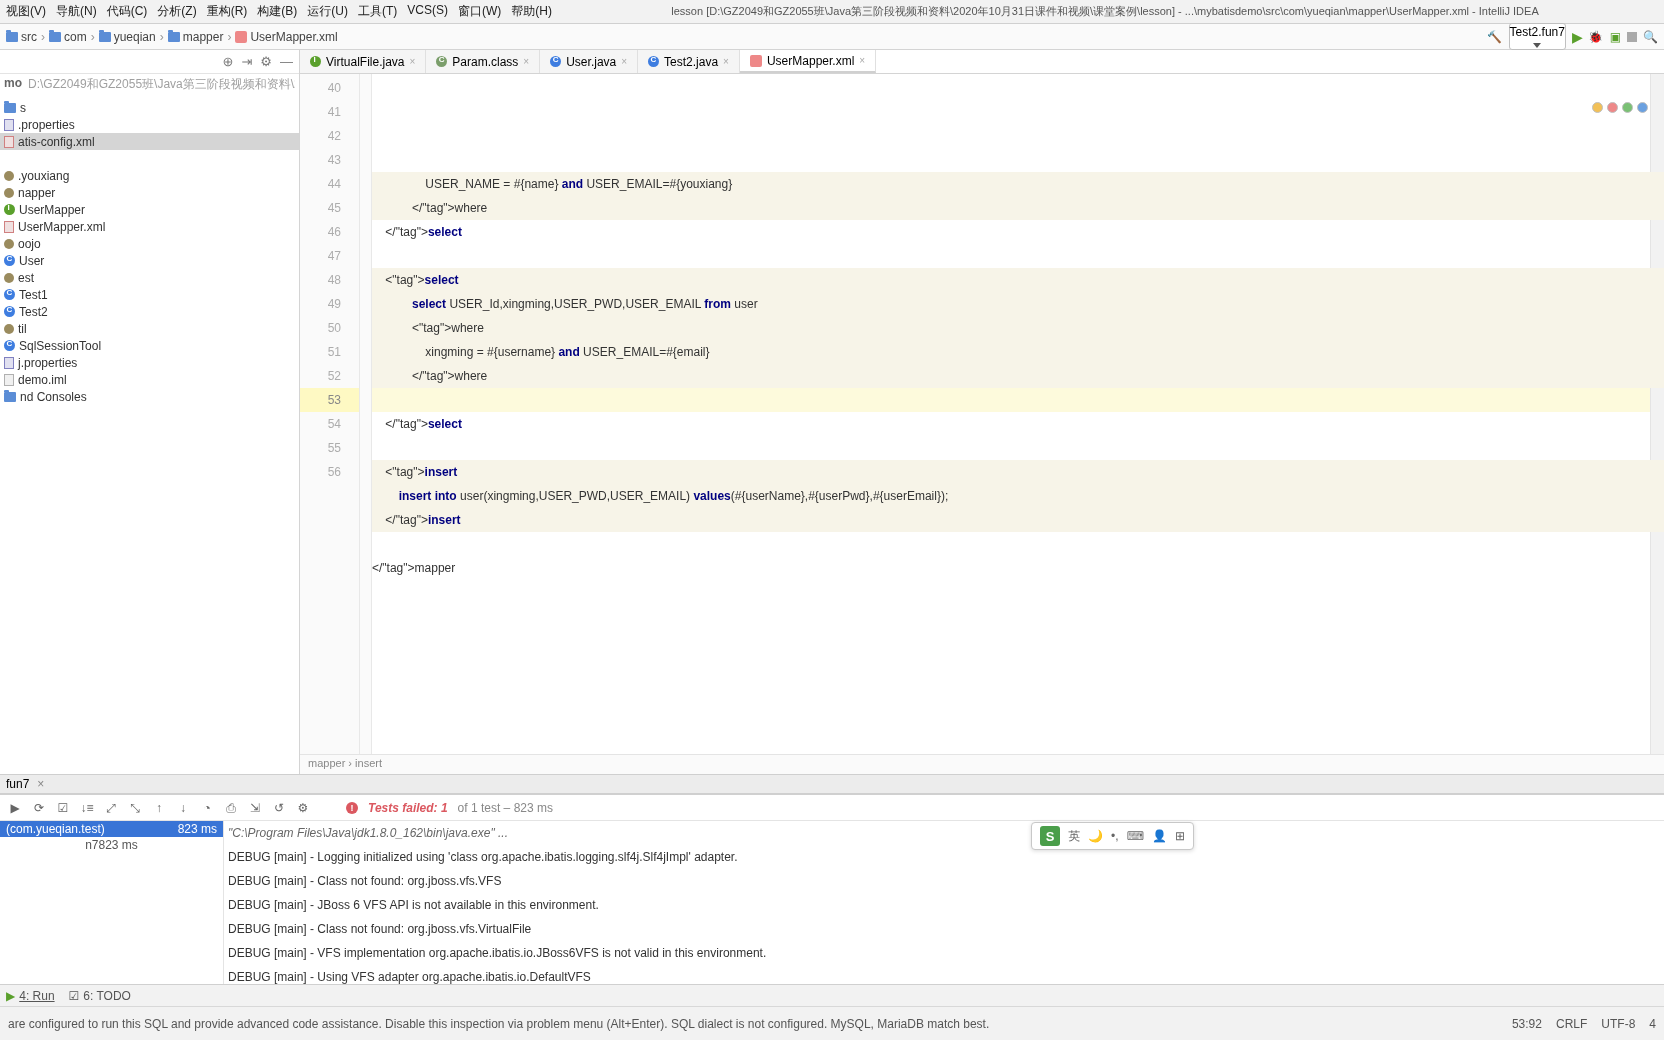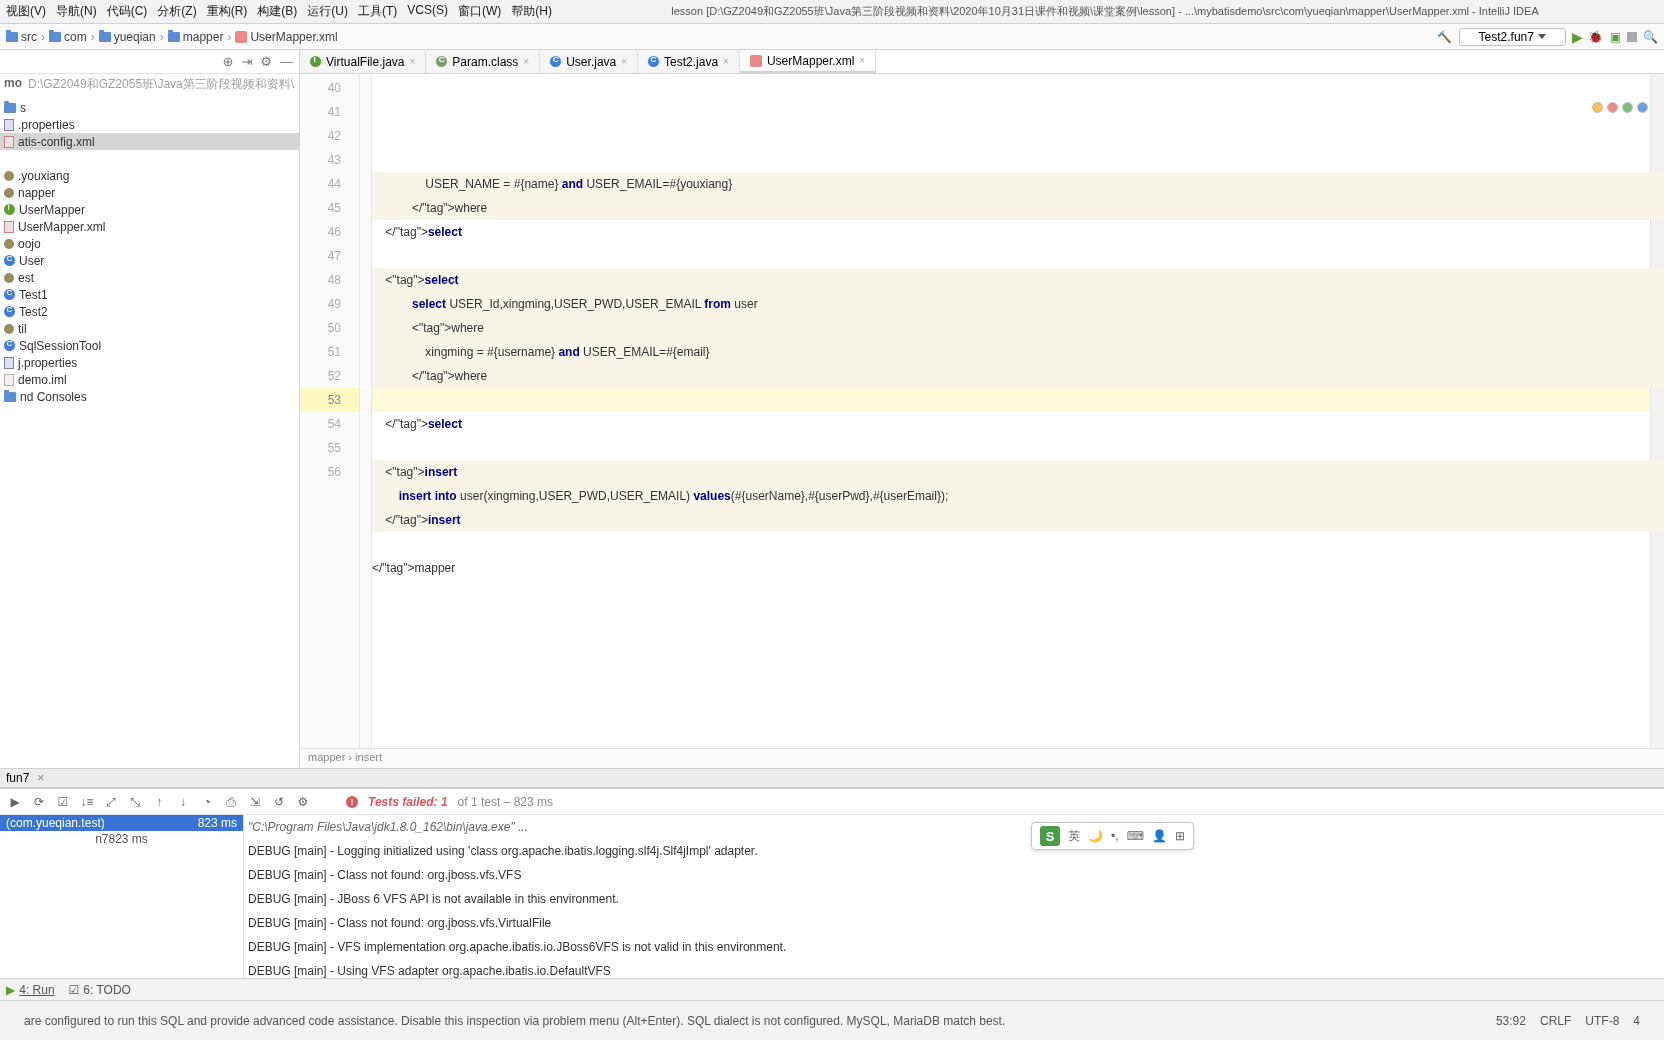--- a/index.html
+++ b/index.html
@@ -13,21 +13,21 @@
 
 
 .crumbbar { height: 26px; background: #fafafa; border-bottom: 1px solid #d4d4d4; display: flex; align-items: center; padding: 0 6px; justify-content: space-between; }
 .crumbs { display: flex; align-items: center; gap: 4px; color: #444; }
 .crumbs .folder { display: flex; align-items: center; gap: 3px; }
 .crumbs .sep { color: #999; }
 .ico-folder { width: 12px; height: 10px; background: #5b8dd6; border-radius: 1px; display: inline-block; position: relative; }
 .ico-folder::before { content: ""; position: absolute; top: -2px; left: 0; width: 5px; height: 2px; background: #5b8dd6; border-radius: 1px 1px 0 0; }
 .ico-xml { width: 12px; height: 12px; background: #e88; border-radius: 2px; display: inline-block; }
 .right-toolbar { display: flex; align-items: center; gap: 6px; }
-.run-config { background: #fff; border: 1px solid #c0c0c0; border-radius: 3px; padding: 1px 19px; display: flex; align-items: center; gap: 4px; }
+.run-config { background: #fff; border: 1px solid #c0c0c0; border-radius: 3px; padding: 1px 0; display: flex; align-items: center; gap: 4px; flex-direction: column; }
 .tri-down { width: 0; height: 0; border-left: 4px solid transparent; border-right: 4px solid transparent; border-top: 5px solid #555; display: inline-block; }
 .run-icon { color: #5aa02c; font-size: 14px; }
 .debug-icon { color: #5aa02c; font-size: 12px; }
 .stop-icon { width: 10px; height: 10px; background: #aaa; display: inline-block; }
 .mag-icon { color: #666; }
 .hammer-icon { color: #59a869; }
 
 
 .main { flex: 1; display: flex; min-height: 0; }
 .sidebar { width: 300px; background: #fff; border-right: 1px solid #d4d4d4; display: flex; flex-direction: column; overflow: hidden; }
@@ -75,31 +75,31 @@
 
 .runbar { height: 20px; background: #ececec; border-top: 1px solid #cfcfcf; border-bottom: 1px solid #cfcfcf; display: flex; align-items: center; padding: 0 6px; gap: 8px; }
 .runbar .close { color: #888; }
 .runpanel { height: 190px; background: #fff; display: flex; flex-direction: column; border-top: 1px solid #d0d0d0; }
 .runpanel-toolbar { height: 26px; display: flex; align-items: center; gap: 10px; padding: 0 8px; border-bottom: 1px solid #e4e4e4; }
 .rt-ico { width: 14px; height: 14px; display: inline-flex; align-items: center; justify-content: center; color: #666; font-size: 12px; }
 .fail-badge { width: 12px; height: 12px; border-radius: 50%; background: #db5860; display: inline-flex; align-items: center; justify-content: center; color: #fff; font-size: 9px; font-weight: bold; }
 .fail-text { color: #db5860; font-weight: bold; font-style: italic; }
 .test-meta { color: #888; }
 .runpanel-body { flex: 1; display: flex; min-height: 0; }
-.test-tree { width: 244px; border-right: 1px solid #e4e4e4; }
+.test-tree { width: 224px; border-right: 1px solid #e4e4e4; }
 .test-row { display: flex; justify-content: space-between; padding: 1px 6px; color: #555; background: #3874d6; color: #fff; }
 .test-row.sub { background: #fff; color: #555; justify-content: center; }
 .console { flex: 1; font-family: Consolas, monospace; font-size: 13.5px; line-height: 24px; white-space: pre; padding: 0 4px; overflow: hidden; }
 .console .path { color: #666; font-style: italic; }
 .console .dbg { color: #333; }
 
 
 .toolwin-bar { height: 22px; background: #f2f2f2; border-top: 1px solid #d0d0d0; display: flex; align-items: center; padding: 0 6px; gap: 14px; color: #555; }
 .toolwin-bar .tab4 { display: flex; align-items: center; gap: 4px; }
-.statusbar { height: 40px; background: #f2f2f2; border-top: 1px solid #d8d8d8; display: flex; align-items: center; padding: 0 24px; color: #555; font-size: 11px; justify-content: space-between; }
+.statusbar { height: 34px; background: #f2f2f2; border-top: 1px solid #d8d8d8; display: flex; align-items: center; padding: 0 8px; color: #555; font-size: 11px; justify-content: space-between; }
 .statusbar .right { display: flex; gap: 14px; }
 
 
 .ime-bar { position: absolute; right: 470px; bottom: 190px; height: 28px; background: #fff; border: 1px solid #c8c8c8; border-radius: 4px; box-shadow: 0 1px 4px rgba(0,0,0,.15); display: flex; align-items: center; gap: 8px; padding: 0 8px; z-index: 100; }
 .ime-logo { width: 20px; height: 20px; background: #4a9e4a; border-radius: 3px; display: flex; align-items: center; justify-content: center; color: #fff; font-weight: bold; font-size: 13px; }
 .ime-bar span { color: #666; }
 
 u { text-decoration: underline; }
 </style>
 </head>

